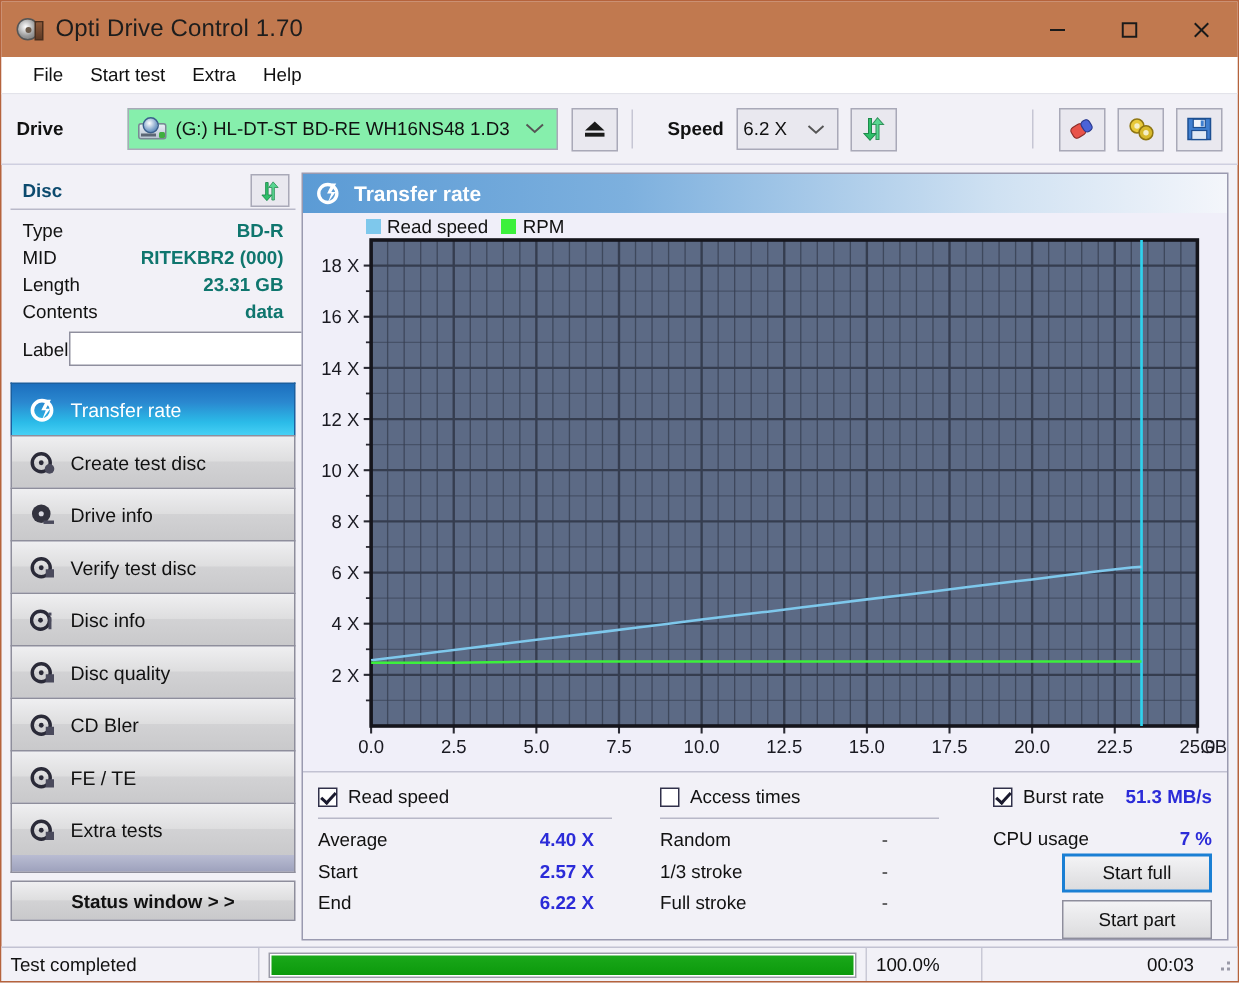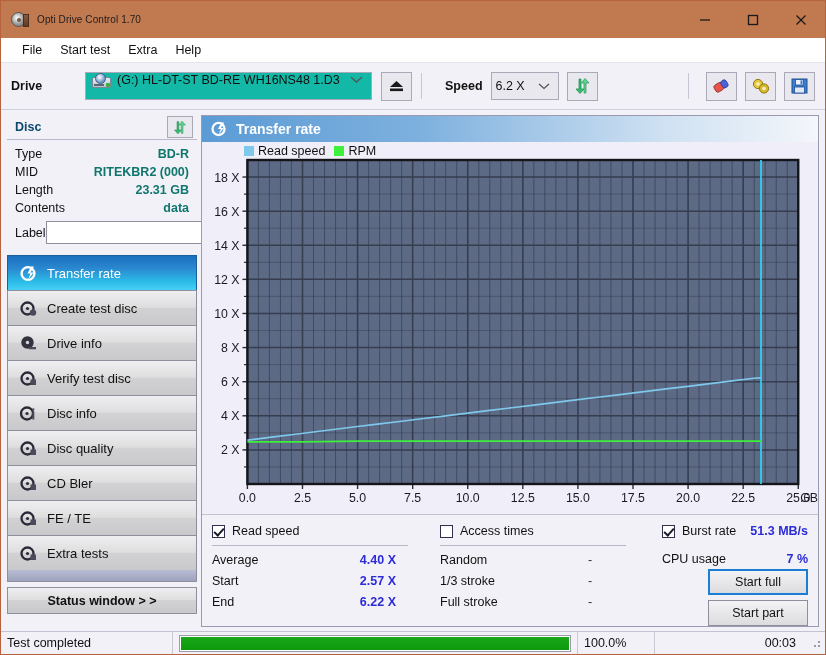--- a/index.html
+++ b/index.html
@@ -37,21 +37,21 @@
   }
   #title-icon .disc:after{
     content:""; position:absolute; left:5px; top:5px; width:4px; height:4px;
     border-radius:50%; background:#6b5a4a;
   }
   #title-icon .tag {
     position:absolute; right:0px; top:3px; width:6px; height:13px;
     background:linear-gradient(180deg,#8d5a3b,#5e3a25); border:1px solid #4a2e1d;
   }
   #title-text {
-    color: #1d1d1d; font-size: 10px; letter-spacing: .1px; text-align: right;
+    color: #1d1d1d; font-size: 16px; letter-spacing: .1px; text-align: right;
   }
   #win-controls { position:absolute; right:0; top:0; height:37px; display:flex; }
   .win-btn {
     width: 48px; height: 37px; display:flex; align-items:center; justify-content:center;
     cursor: default;
   }
   .win-btn svg { display:block; }
 
   
   #menubar {
@@ -64,22 +64,22 @@
   }
 
   
   #drivebar {
     height: 47px; flex:0 0 47px; background:#f2f1f7;
     display:flex; align-items:center; padding: 0 10px;
     border-bottom: 1px solid #cfcfe0;
   }
   #drive-label { font-weight:bold; font-size:12.5px; color:#111; width:74px; }
   #drive-select {
-    width: 287px; height:28px; background:#14b8a6; border:1px solid #a9a9b8;
-    display:flex; align-items:flex-start; padding:0 4px; position:relative;
+    width: 287px; height:28px; background:#86efac; border:1px solid #a9a9b8;
+    display:flex; align-items:center; padding:0 4px; position:relative;
     font-size:12.5px; color:#111;
   }
   #drive-ico { width:19px; height:16px; margin:0 6px 0 2px; position:relative; flex:0 0 19px;}
   #drive-ico .body{position:absolute;left:0;top:4px;width:19px;height:11px;background:linear-gradient(180deg,#e8eef6,#b9c4d2);border:1px solid #7b8796;border-radius:2px;}
   #drive-ico .slot{position:absolute;left:2px;top:11px;width:10px;height:2px;background:#5c6775;}
   #drive-ico .disc2{position:absolute;left:3px;top:0px;width:11px;height:11px;border-radius:50%;background:radial-gradient(circle at 40% 35%,#fff,#7ea2c9 60%,#3d6ea8);border:1px solid #3a5f8c;}
   #drive-ico .green{position:absolute;right:1px;top:10px;width:4px;height:4px;background:#3fae3f;border-radius:1px;}
   #drive-name { white-space:nowrap; overflow:hidden; }
   .chev { margin-left:auto; margin-right:4px; }
   .tool-sep { width:1px; height:26px; background:#c6c6d4; margin: 0 9px; }

